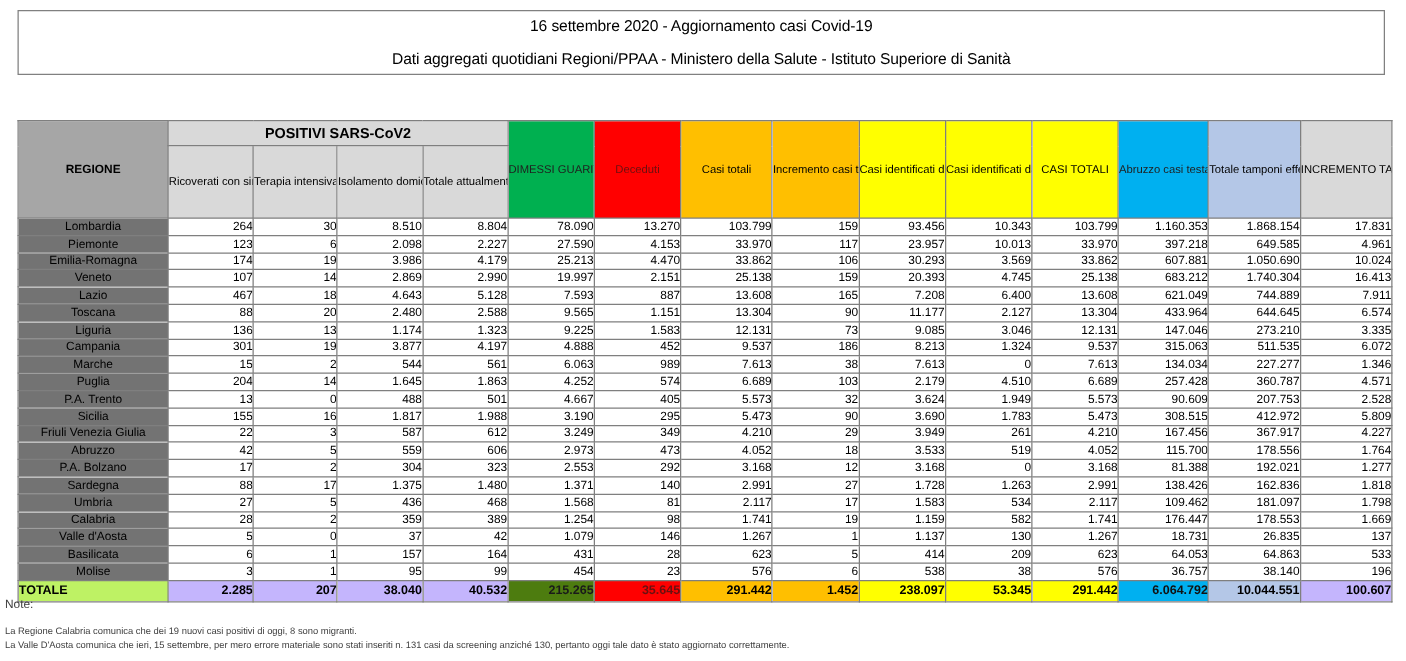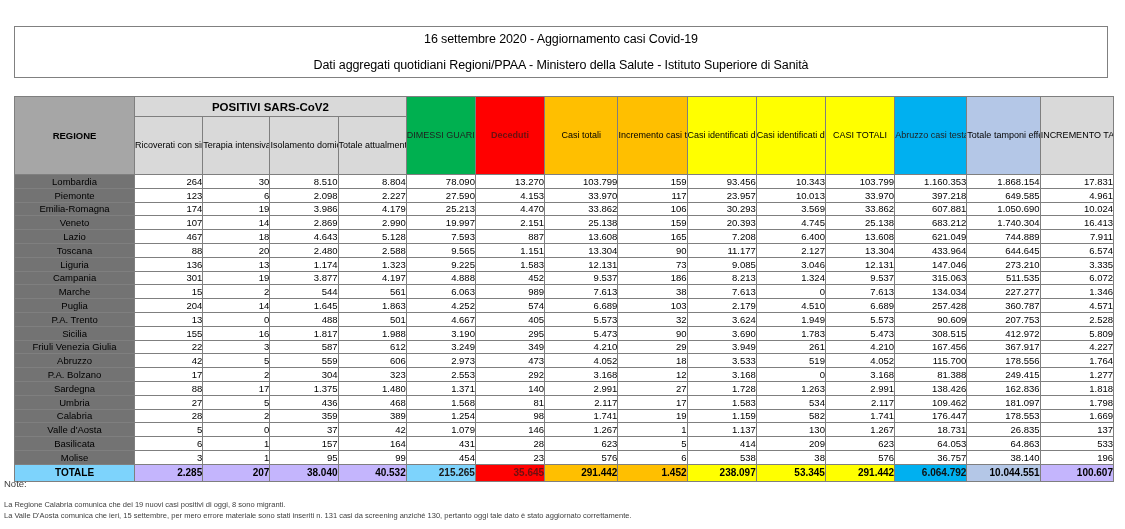--- a/index.html
+++ b/index.html
@@ -17,21 +17,21 @@
   .page {
     position: relative;
     width: 1125px;
     height: 529px;
   }
 
   
   .title-box {
     position: absolute;
     left: 14px;
-    top: 26px;
+    top: 8px;
     width: 1094px;
     height: 52px;
     border: 1px solid #808080;
     box-sizing: border-box;
     display: flex;
     flex-direction: column;
     align-items: center;
     justify-content: center;
     background: #ffffff;
   }
@@ -93,21 +93,21 @@
     text-align: center;
     vertical-align: middle;
     font-weight: normal;
     font-size: 9px;
     line-height: 11px;
     padding: 1px 1px;
     height: 58px;
   }
   .hdr-sub.lightgray { background: #d9d9d9; color: #000; }
   .hdr-sub.green  { background: #00b050; color: #1f1f1f; font-weight: normal; }
-  .hdr-sub.red    { background: #ff0000; color: #6b1010; font-weight: bold; }
+  .hdr-sub.red    { background: #ff0000; color: #6b1010; font-weight: normal; }
   .hdr-sub.orange { background: #ffbf00; color: #000; }
   .hdr-sub.yellow { background: #ffff00; color: #000; }
   .hdr-sub.cyan   { background: #00b0f0; color: #1f1f1f; }
   .hdr-sub.bluegray { background: #b4c7e7; color: #000; }
   .hdr-sub.gray   { background: #d9d9d9; color: #000; }
 
   
   tbody tr { height: 13.8px; }
   td.region {
     text-align: center;
@@ -119,23 +119,23 @@
     text-align: right;
     padding-right: 3px;
     font-size: 9.5px;
     background: #ffffff;
     font-variant-numeric: tabular-nums;
   }
 
   
   tr.total-row { height: 17px; }
   tr.total-row td { font-weight: bold; font-size: 10px; }
-  td.tot-label { background: #7dd3fc; text-align: center; }
+  td.tot-label { background: #bef264; text-align: left; }
   td.tot-gray  { background: #c4b5fd; text-align: right; padding-right: 3px; }
-  td.tot-green { background: #7dd3fc; text-align: right; padding-right: 3px; color: #1a1a1a; margin-left: 32px;}
+  td.tot-green { background: #4d7c0f; text-align: right; padding-right: 3px; color: #1a1a1a; margin-left: 32px;}
   td.tot-red   { background: #ff0000; text-align: right; padding-right: 3px; color: #6b1010; }
   td.tot-orange{ background: #ffbf00; text-align: right; padding-right: 3px; }
   td.tot-yellow{ background: #ffff00; text-align: right; padding-right: 3px; }
   td.tot-cyan  { background: #00b0f0; text-align: right; padding-right: 3px; color: #111; }
   td.tot-bluegray { background: #b4c7e7; text-align: right; padding-right: 3px; }
 
   
   .notes {
     position: absolute;
     left: 4px;
@@ -451,21 +451,21 @@
             <td class="num">304</td>
             <td class="num">323</td>
             <td class="num">2.553</td>
             <td class="num">292</td>
             <td class="num">3.168</td>
             <td class="num">12</td>
             <td class="num">3.168</td>
             <td class="num">0</td>
             <td class="num">3.168</td>
             <td class="num">81.388</td>
-            <td class="num">249.415</td>
+            <td class="num">192.021</td>
             <td class="num">1.277</td>
           </tr>
           <tr>
             <td class="region">Sardegna</td>
             <td class="num">88</td>
             <td class="num">17</td>
             <td class="num">1.375</td>
             <td class="num">1.480</td>
             <td class="num">1.371</td>
             <td class="num">140</td>

